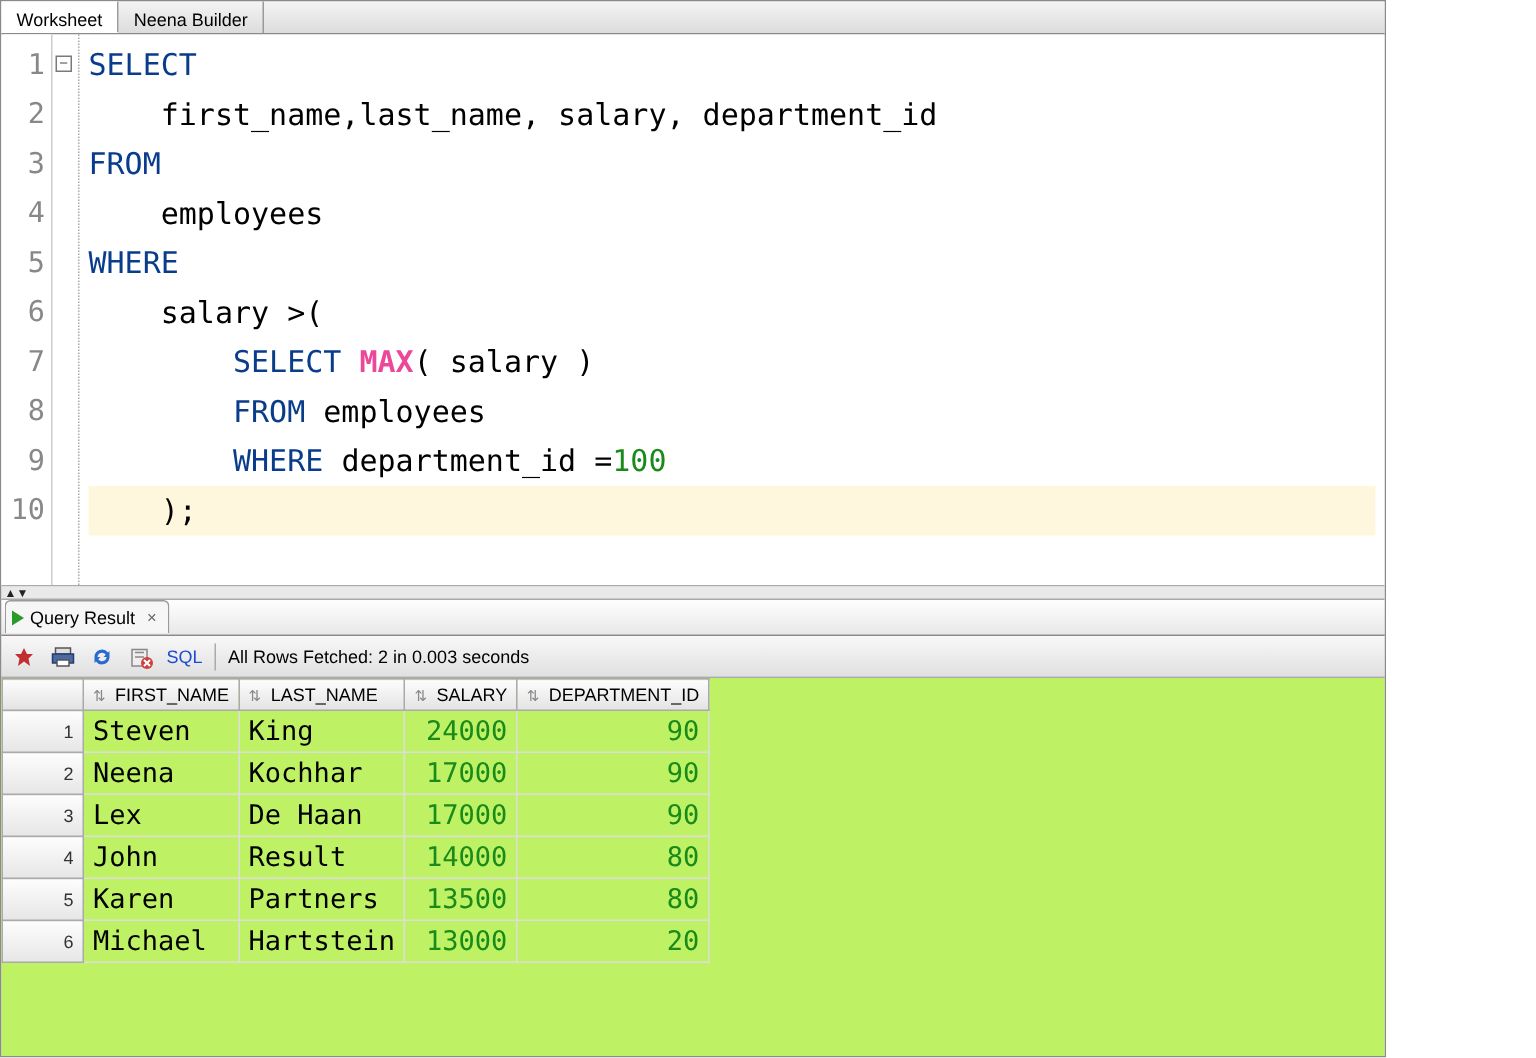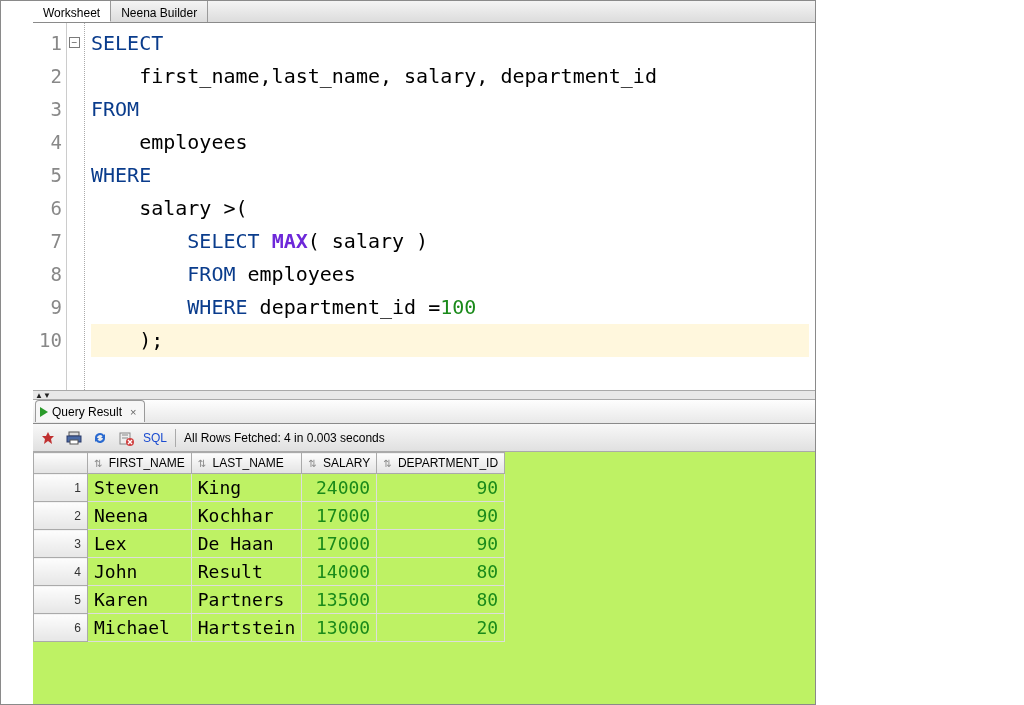--- a/index.html
+++ b/index.html
@@ -7,22 +7,22 @@
     margin: 0; padding: 0;
     width: 1024px; height: 705px;
     font-family: Tahoma, Arial, sans-serif;
     font-size: 12px;
     background: #fff;
     color: #000;
     overflow: hidden;
   }
   .app-border {
     border: 1px solid #8a8a8a;
-    width: 816px; height: 705px;
-    display: flex; flex-direction: column; padding-left: 32px;
+    width: 924px; height: 705px;
+    display: flex; flex-direction: column;
   }
   
   .top-tabbar {
     height: 22px;
     background: linear-gradient(#f4f4f4,#dcdcdc);
     display: flex;
     align-items: stretch;
     border-bottom: 1px solid #8a8a8a;
   }
   .top-tab {
@@ -79,21 +79,21 @@
   .code {
     flex: 1;
     font-family: "DejaVu Sans Mono","Courier New",monospace;
     font-size: 20px;
     line-height: 33px;
     white-space: pre;
     padding: 4px 6px 0 6px;
     position: relative;
   }
   .kw   { color: #0a3c8c; font-weight: normal; }
-  .func { color: #6d28d9; font-weight: bold; text-align: right; }
+  .func { color: #ec4899; font-weight: bold; text-align: right; }
   .num  { color: #1a8a1a; }
   .code-line { height: 33px; }
   .code-line.hl { background: #fff7dd; }
   
   .splitter {
     height: 9px;
     background: #e9e9e9;
     font-size: 8px;
     color: #222;
     padding-left: 2px;
@@ -256,21 +256,21 @@
       <svg width="16" height="16" viewBox="0 0 16 16">
           <rect x="2" y="3" width="10" height="11" fill="#eee" stroke="#888"></rect>
           <line x1="4" y1="5" x2="10" y2="5" stroke="#888"></line>
           <line x1="4" y1="8" x2="10" y2="8" stroke="#888"></line>
           <circle cx="12" cy="12" r="4" fill="#d04040"></circle>
           <path d="M10 10l4 4M14 10l-4 4" stroke="#fff" stroke-width="1.4"></path>
         </svg>
     </span>
     <span class="sql-link">SQL</span>
     <span class="tb-sep"></span>
-    <span>All Rows Fetched: 4 in 0.003 seconds</span>
+    <span>All Rows Fetched: 2 in 0.003 seconds</span>
   </div>
 
   <div class="grid-wrap">
     <table class="grid" id="grid">
       <thead>
           <tr id="grid-head">
             <th class="corner"></th>
             <th><span class="sort">⇅</span> FIRST_NAME</th>
             <th><span class="sort">⇅</span> LAST_NAME</th>
             <th><span class="sort">⇅</span> SALARY</th>

